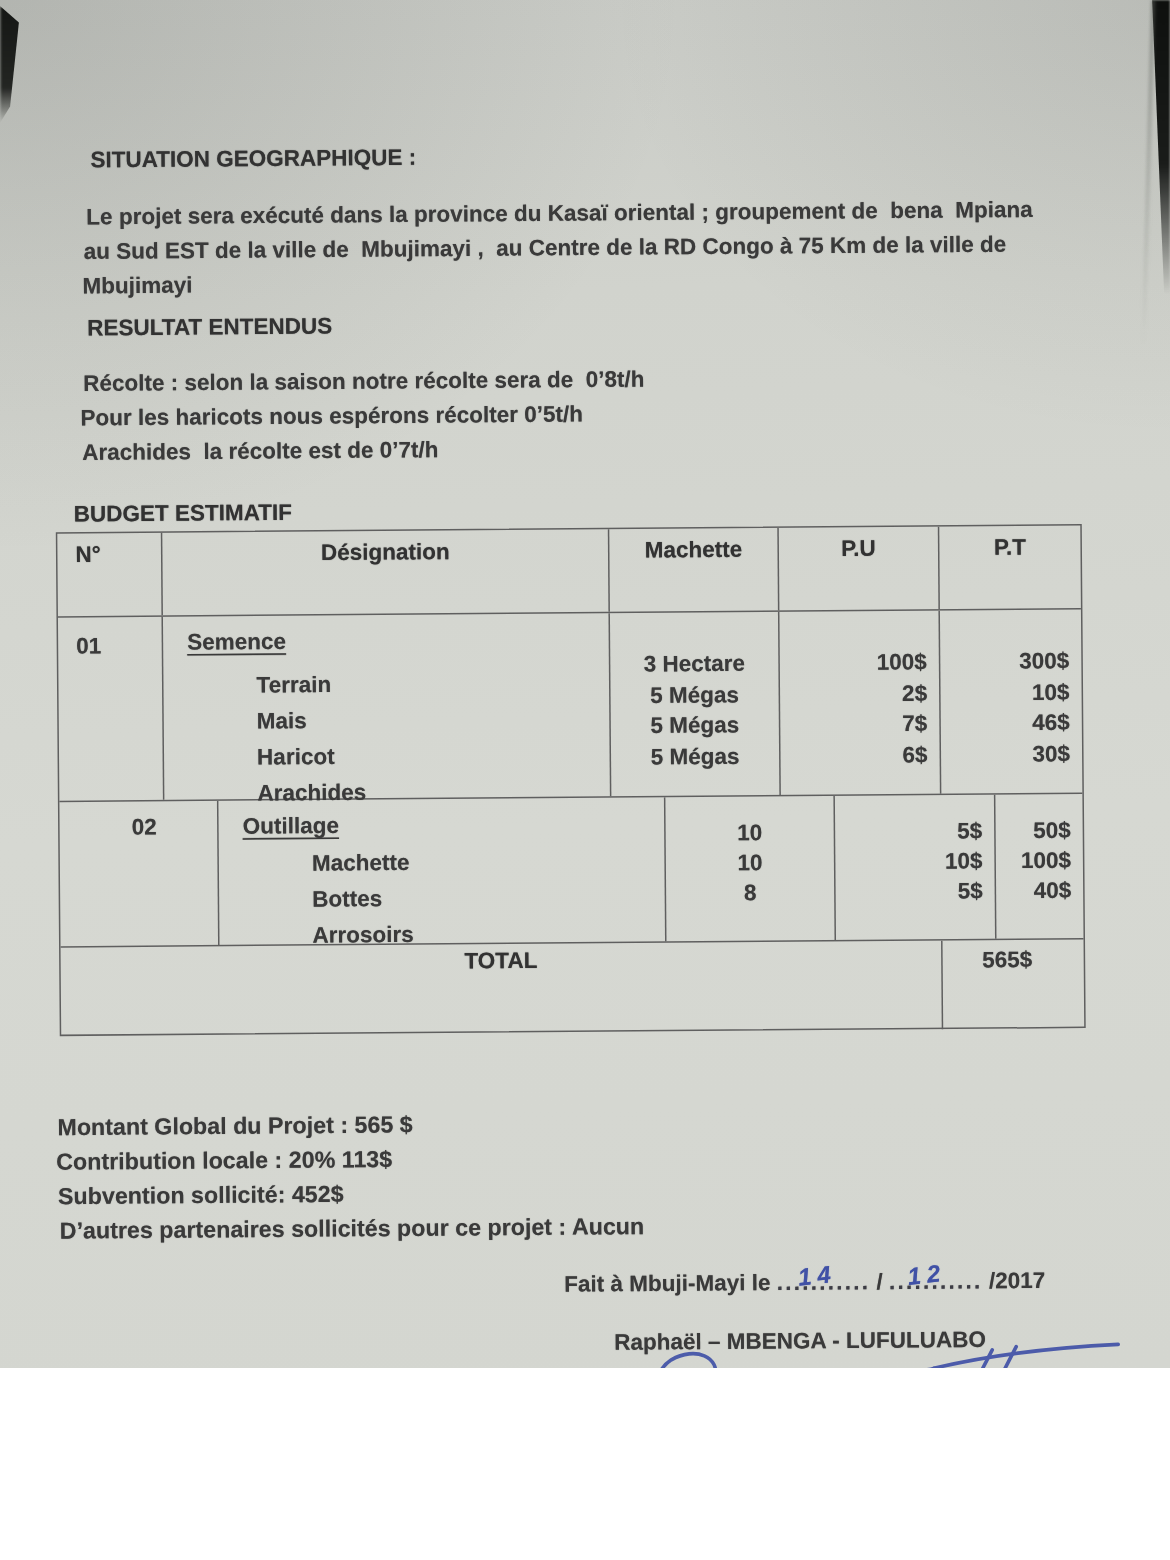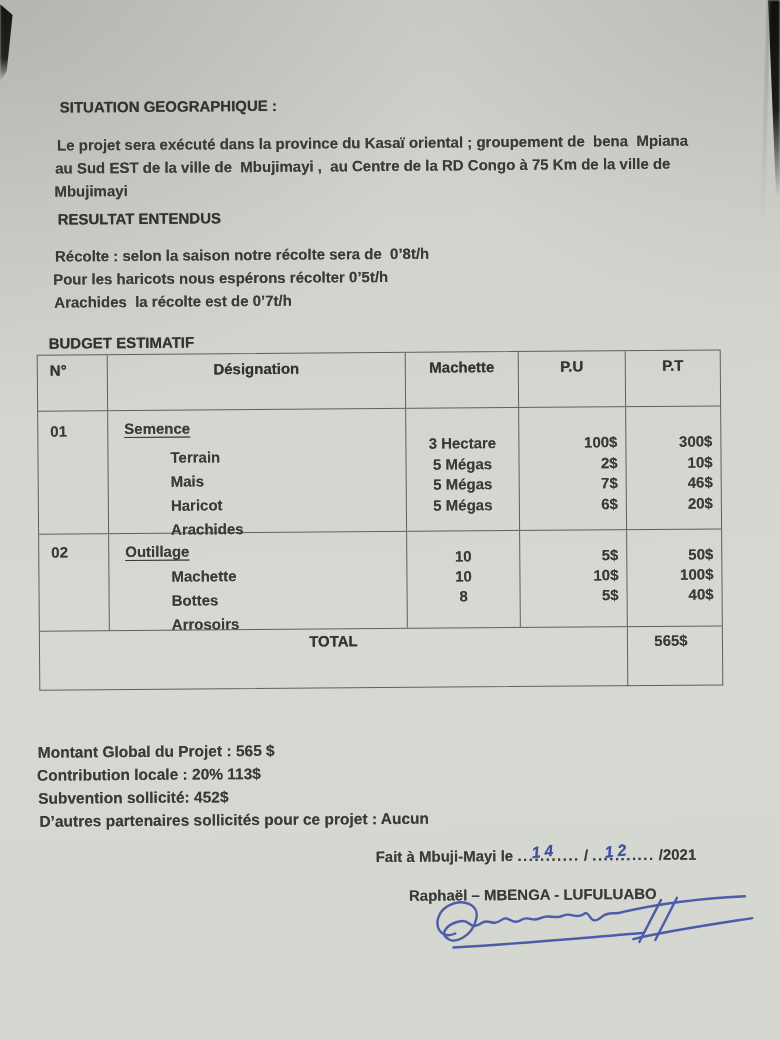--- a/index.html
+++ b/index.html
@@ -3,21 +3,21 @@
 <meta charset="utf-8">
 <style>
   * { margin:0; padding:0; box-sizing:border-box; }
   html,body { width:780px; height:1040px; }
   body {
     font-family:"Liberation Sans", sans-serif;
     color:#323232;
     overflow:hidden;
   }
   .page {
-    position:relative; width:780px; height:1040px; overflow:hidden;
+    position:relative; width:780px; height:912px; overflow:hidden;
     background:
       radial-gradient(130% 90% at 0% 0%, rgba(60,64,60,.16) 0%, rgba(0,0,0,0) 45%),
       radial-gradient(120% 80% at 100% 0%, rgba(40,44,40,.10) 0%, rgba(0,0,0,0) 40%),
       linear-gradient(178deg, #c9cbc6 0%, #d1d3cd 22%, #d6d8d2 60%, #d4d6d0 100%);
   }
   .content { position:absolute; inset:0; transform:rotate(-0.45deg); transform-origin:50% 50%; }
   .abs { position:absolute; }
   .prew { white-space:pre-wrap; }
   .txt { font-size:15px; line-height:23px; font-weight:700; color:#3a3a3a; text-shadow:0 0 .6px rgba(60,60,60,.6); }
   .hdr { font-size:15px; font-weight:700; color:#323232; text-shadow:0 0 .7px rgba(50,50,50,.7); }
@@ -124,26 +124,26 @@
         <div class="cell c-pu txt numlines-1">
           <div>100$</div>
           <div>2$</div>
           <div>7$</div>
           <div>6$</div>
         </div>
         <div class="cell c-pt txt numlines-1">
           <div>300$</div>
           <div>10$</div>
           <div>46$</div>
-          <div>20$</div>
+          <div>30$</div>
         </div>
       </div>
 
       <div class="trow row-g2">
-        <div class="cell c-num txt" style="padding-top:6px;">02</div>
+        <div class="cell c-num txt" style="padding-top:6px;margin-left:36px;">02</div>
         <div class="cell c-des txt">
           <span class="cat">Outillage</span>
           <div class="items" style="margin-top:0;">
             <div class="item">Machette</div>
             <div class="item">Bottes</div>
             <div class="item">Arrosoirs</div>
           </div>
         </div>
         <div class="cell c-nom txt numlines-2">
           <div>10</div>
@@ -172,21 +172,21 @@
     <div class="abs txt prew" style="left:36px; top:738px; font-size:15.5px;">Montant Global du Projet : 565 $</div>
     <div class="abs txt prew" style="left:35px; top:761px; font-size:15.5px;">Contribution locale : 20% 113$</div>
     <div class="abs txt prew" style="left:36px; top:784px; font-size:15.5px;">Subvention sollicité: 452$</div>
     <div class="abs txt prew" style="left:37px; top:807px; font-size:15.5px;">D’autres partenaires sollicités pour ce projet : Aucun</div>
 
     <div class="abs txt" style="left:373px; top:845px;">
       <span>Fait à Mbuji-Mayi le</span>
       <span class="leader"><span>...........</span><span class="hand" style="left:14px;">14</span></span>
       <span>/</span>
       <span class="leader"><span>...........</span><span class="hand" style="left:12px;">12</span></span>
-      <span>/2021</span>
+      <span>/2017</span>
     </div>
 
     <div class="abs txt" style="left:406px; top:884px;">Raphaël – MBENGA - LUFULUABO</div>
 
     <svg class="abs sig" viewBox="0 0 335 70">
       <g stroke="#4051a6" stroke-width="2.4" fill="none" stroke-linecap="round" opacity="0.92">
         <path d="M30,44 C12,52 5,28 22,17 C38,8 55,15 51,30 C47,47 28,57 20,47 C16,41 24,34 34,32 C46,29 44,42 56,34 C64,28 66,38 76,31 C84,25 86,37 96,31 C104,26 106,34 116,29 C124,25 130,31 138,27 C146,23 150,31 158,26 C166,20 163,39 176,29 C184,22 190,27 197,24"></path>
         <path d="M197,24 C232,16 272,11 320,9"></path>
         <path d="M236,12 L214,54"></path>
         <path d="M252,10 L230,52"></path>

